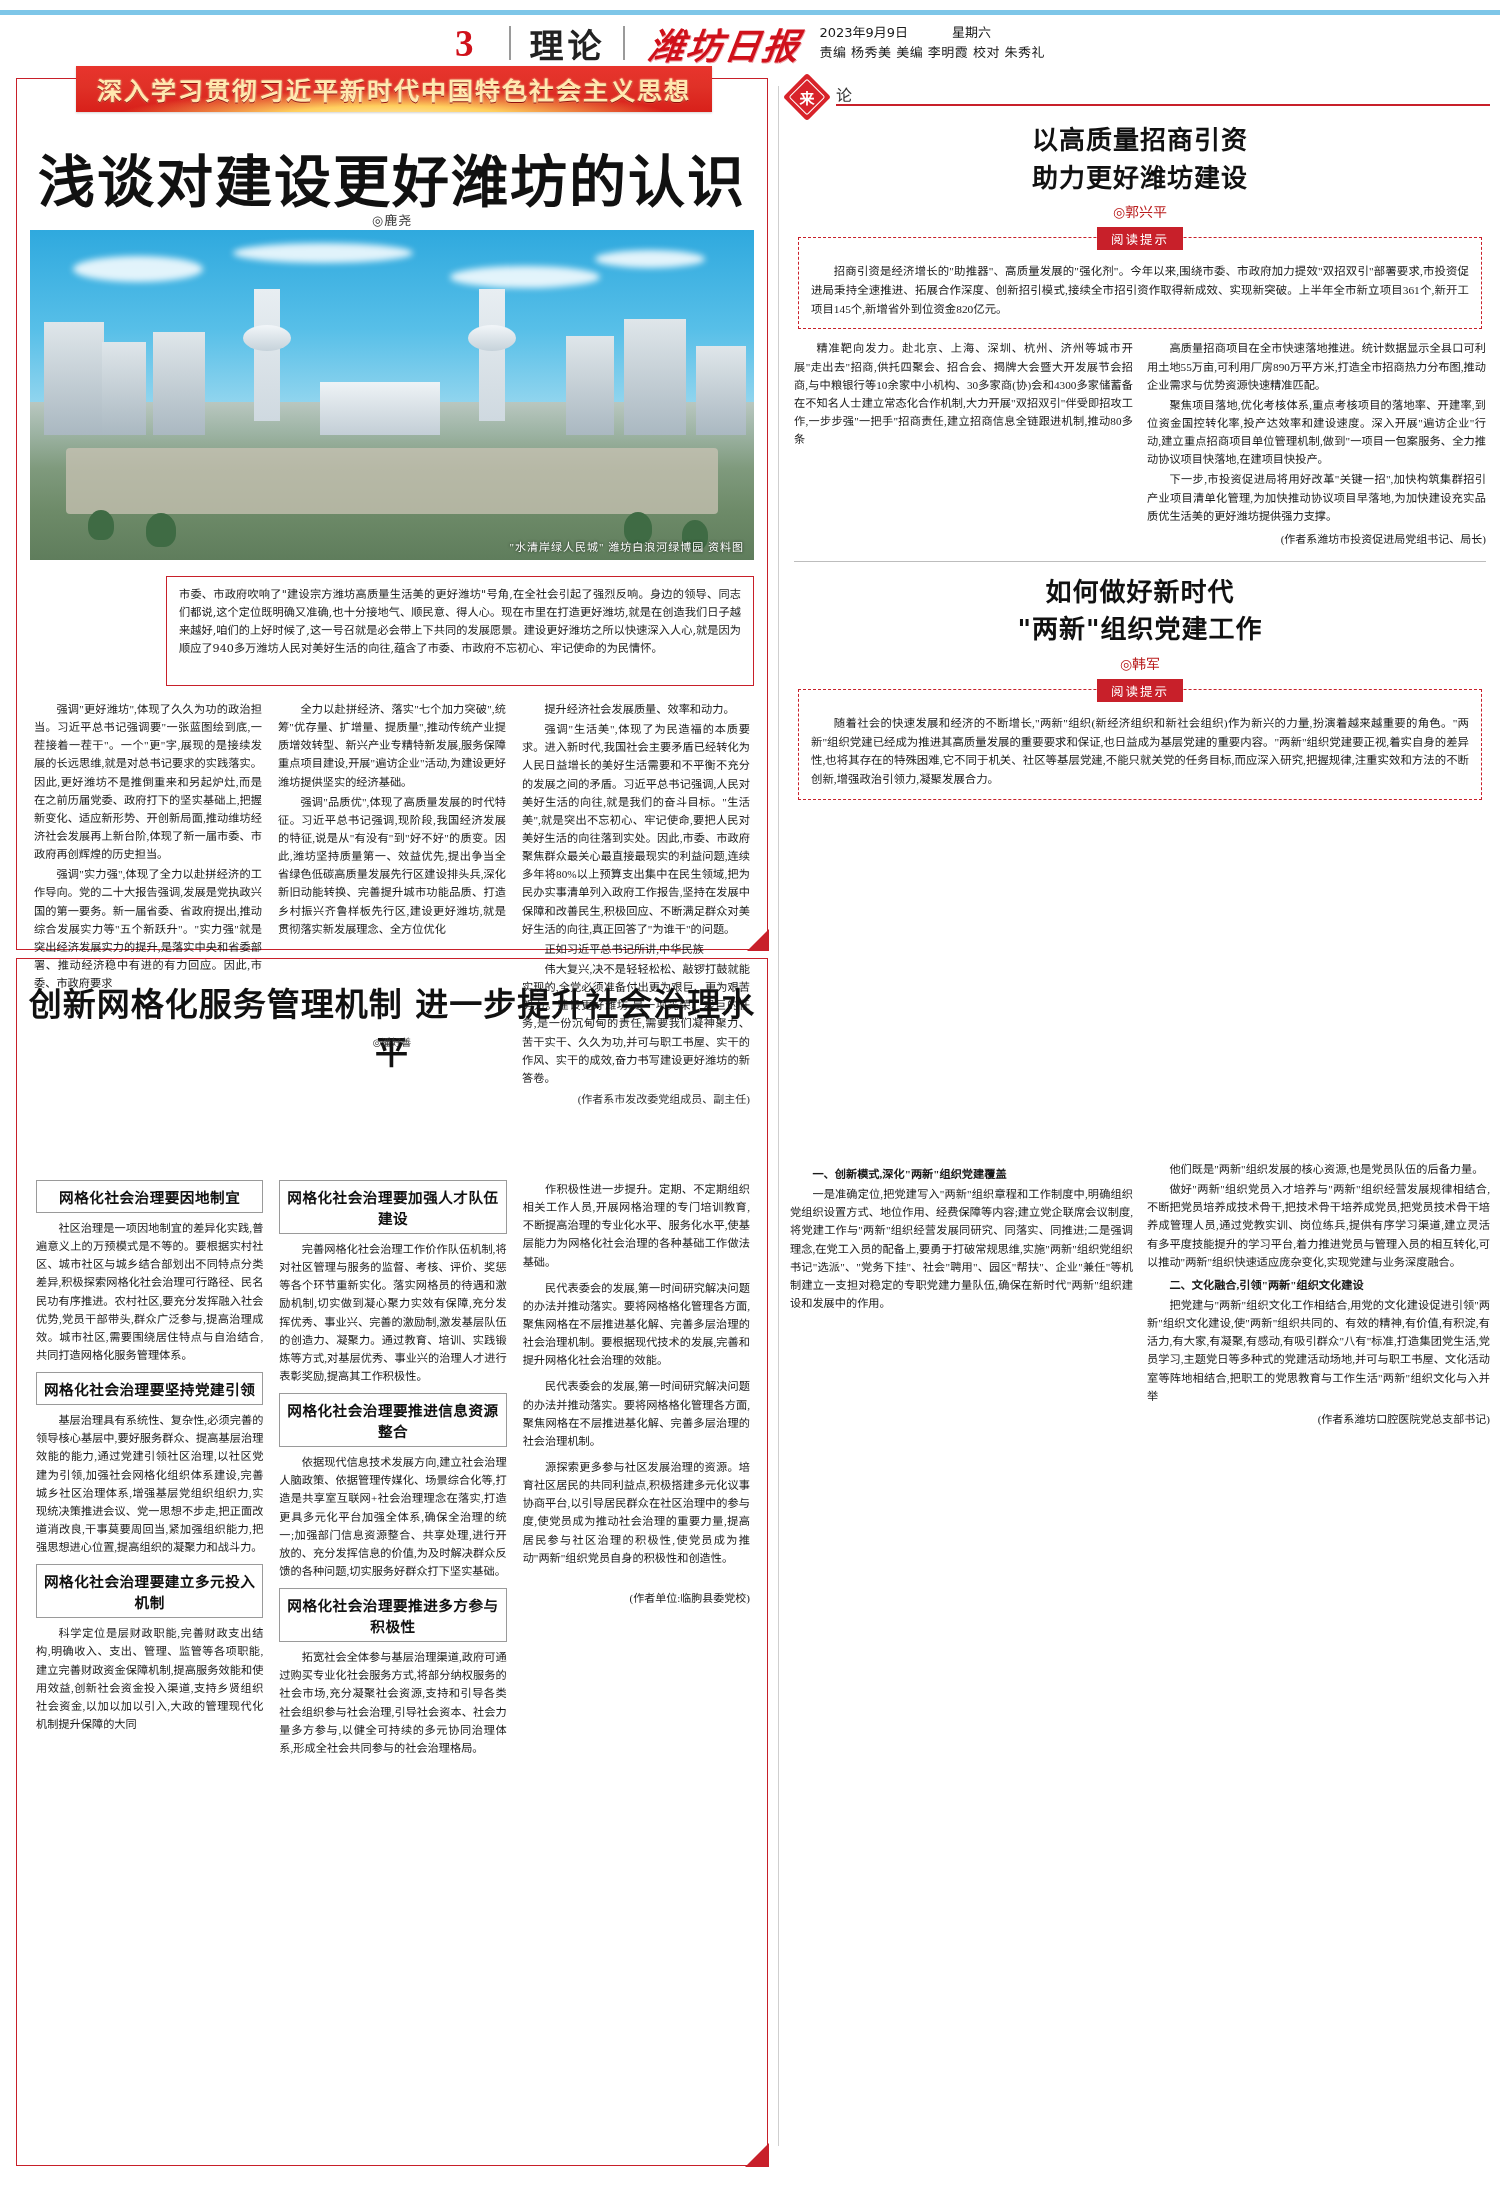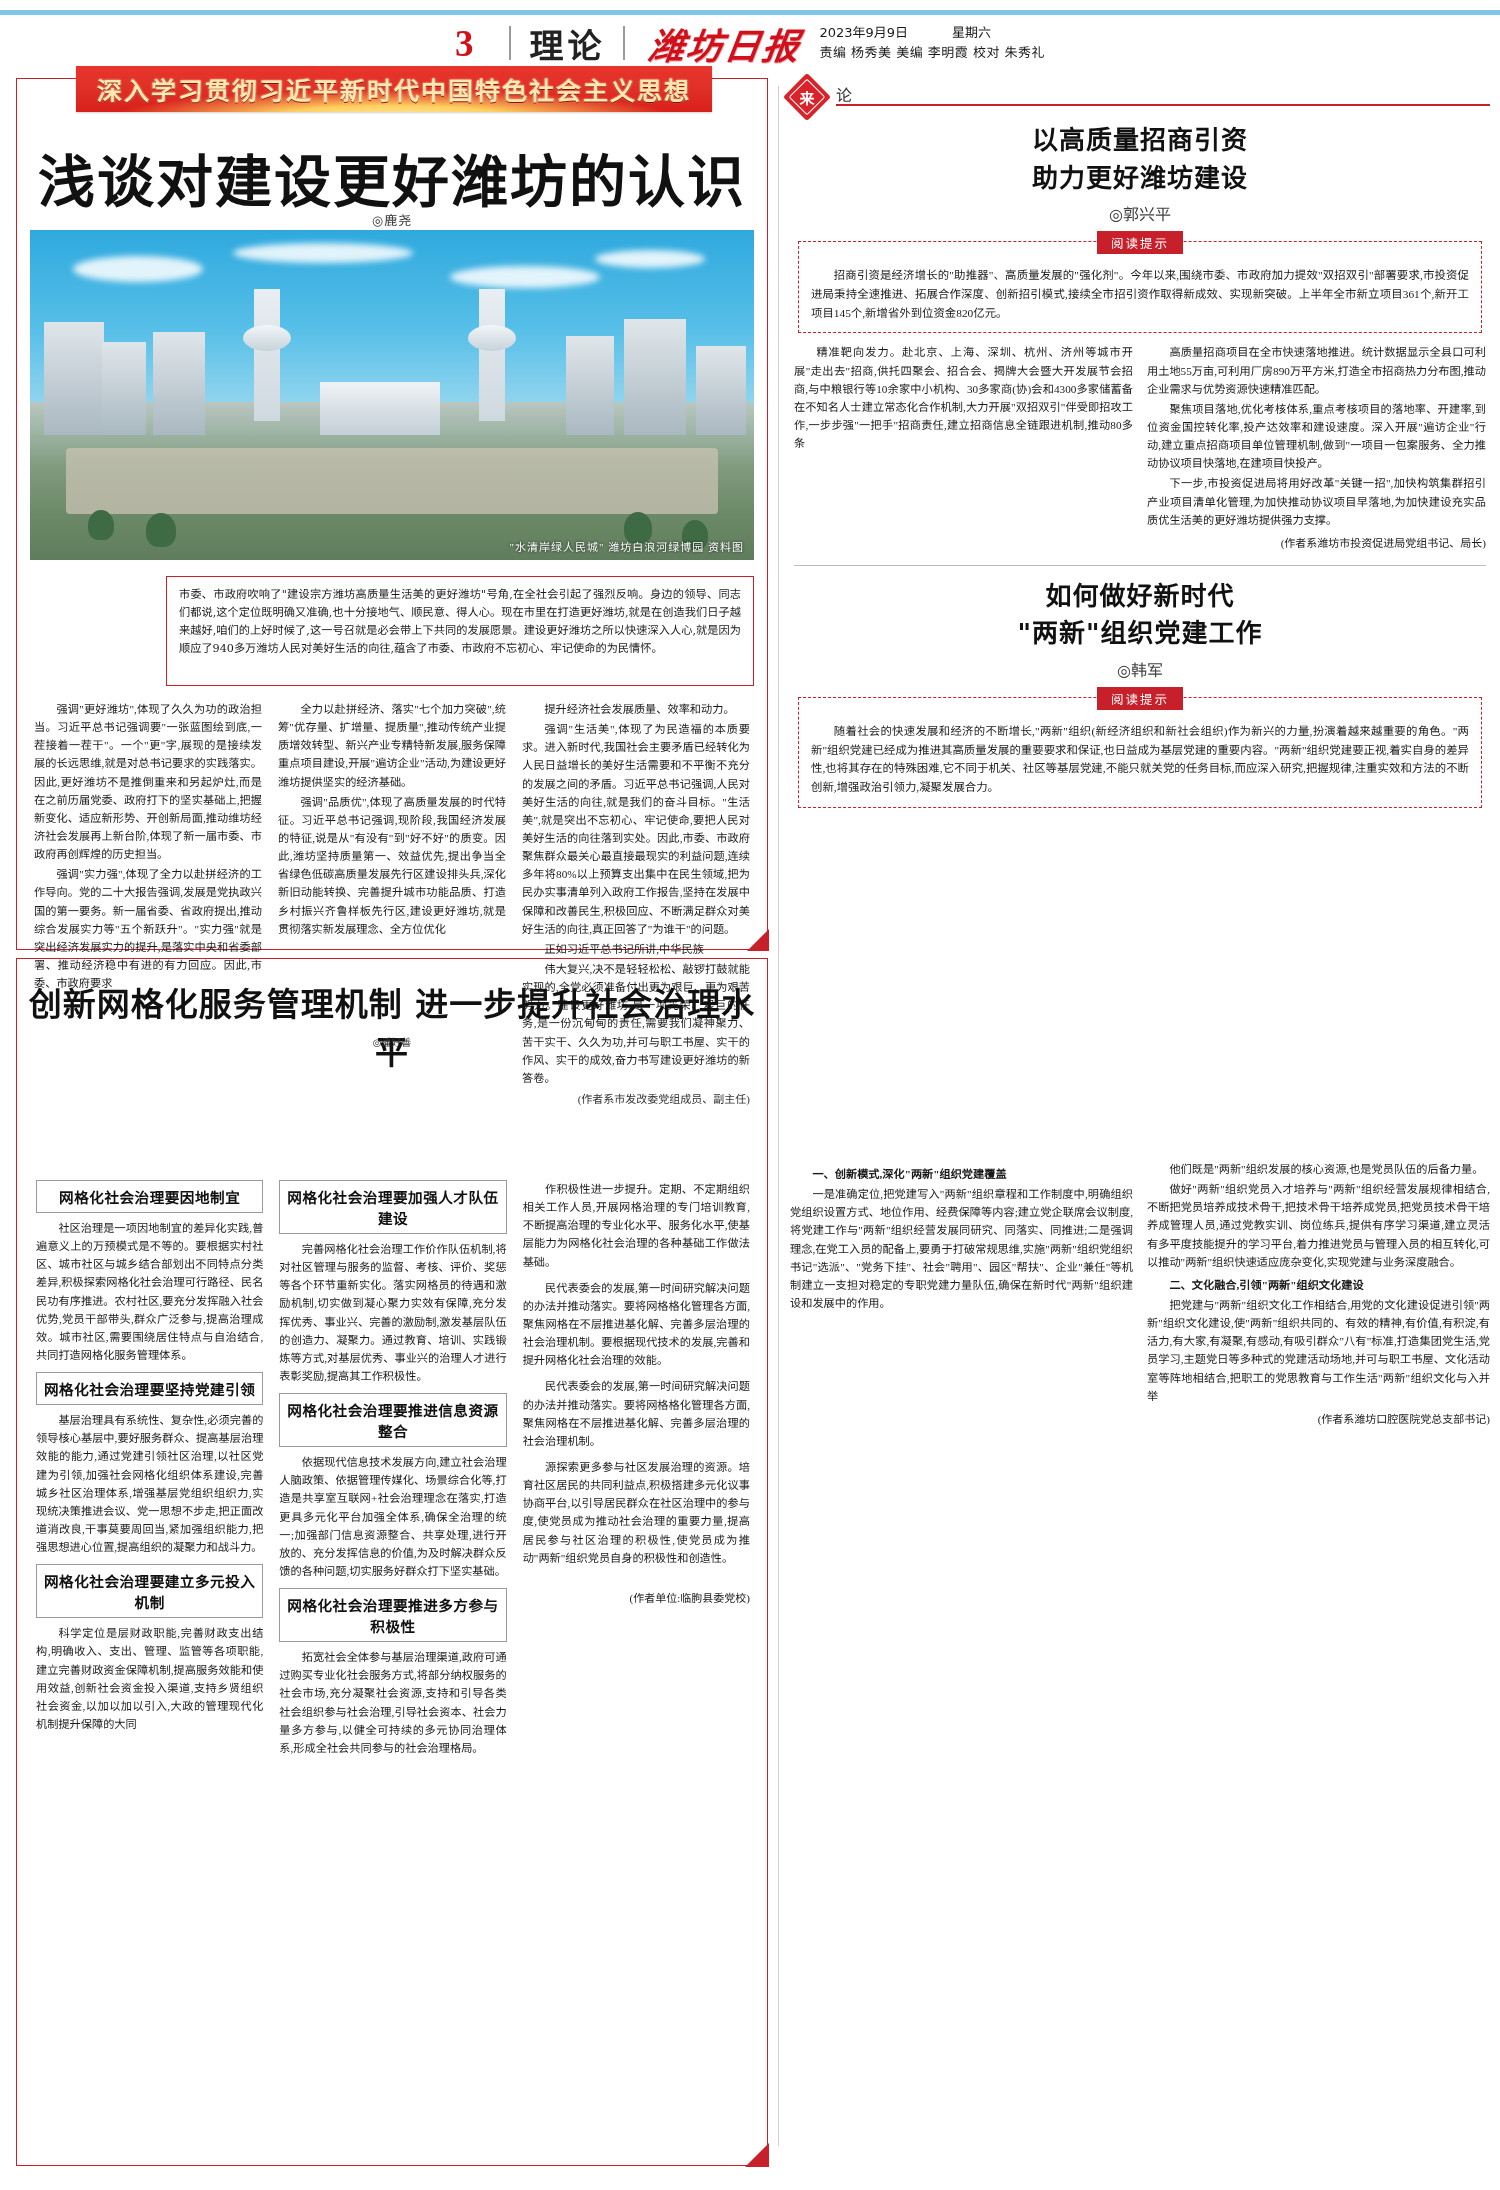--- a/index.html
+++ b/index.html
@@ -90,21 +90,21 @@
   .diamond{position:absolute;left:0;top:2px;width:34px;height:34px;background:#d8232a;
     transform:rotate(45deg);border-radius:3px;}
   .diamond span{position:absolute;inset:0;display:flex;align-items:center;justify-content:center;
     transform:rotate(-45deg);color:#fff;font-size:15px;font-weight:bold;font-family:"DejaVu Serif",serif;}
   .diamond:after{content:"";position:absolute;left:4px;top:4px;right:4px;bottom:4px;border:1.4px solid #fff;border-radius:2px;transform:none;}
   .rail-head .lbl{position:absolute;left:46px;top:4px;font-size:16px;color:#333;font-family:"DejaVu Serif",serif;}
   .rail-head .line{position:absolute;left:46px;top:26px;right:0;height:2px;background:#c8202a;}
 
   .rail-title{text-align:center;font-size:26px;font-weight:bold;line-height:1.45;letter-spacing:1px;
     color:#111;font-family:"DejaVu Serif",serif;margin:2px 0 4px;}
-  .rail-byline{text-align:center;font-size:16px;color:#404040;margin-bottom:8px;}
+  .rail-byline{text-align:center;font-size:14px;color:#b91c1c;margin-bottom:8px;}
 
   .tip-box{border:1.3px dashed #c8202a;position:relative;padding:24px 12px 10px;margin:16px 8px 10px;}
   .tip-tag{position:absolute;left:50%;top:-11px;transform:translateX(-50%);
     background:#c8202a;color:#fff;font-size:12.5px;padding:2px 14px;letter-spacing:2px;white-space:nowrap;}
   .tip-box .t{font-size:11.4px;line-height:1.64;text-align:justify;text-indent:2em;}
 
   .rail-body{display:flex;gap:14px;margin:8px 4px 0;}
   .rail-body .col{flex:1;font-size:11.2px;line-height:1.62;text-align:justify;}
   .rail-body .col p{margin:0 0 2px;text-indent:2em;}
 

